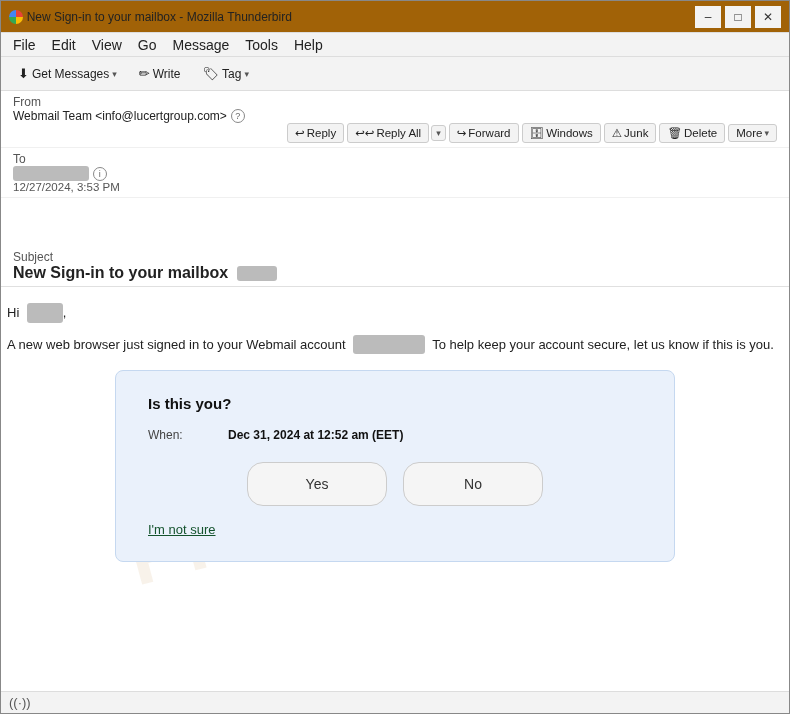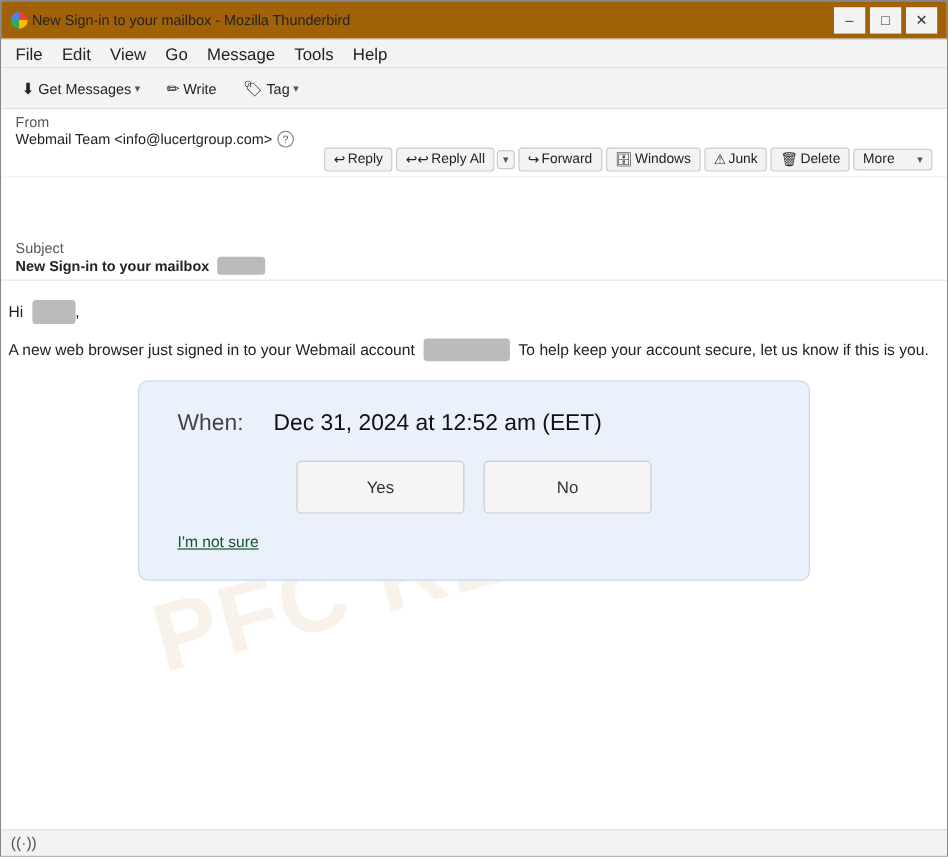--- a/index.html
+++ b/index.html
@@ -154,36 +154,36 @@
       background: #f3f3f3;
       border: 1px solid #ccc;
       border-radius: 3px;
       cursor: pointer;
       color: #222;
       margin-left: -1px;
     }
     .action-btn-more {
       display: flex;
       align-items: center;
-      gap: 19px;
+      gap: 2px;
       padding: 2px 7px;
       font-size: 11.5px;
       background: #f3f3f3;
       border: 1px solid #ccc;
       border-radius: 3px;
       cursor: pointer;
       color: #222;
     }
     .timestamp {
       font-size: 11.5px;
       color: #555;
       white-space: nowrap;
     }
     .subject-value {
-      font-size: 12px;
+      font-size: 16px;
       color: #222;
       font-weight: bold;
     }
     
     .email-body {
       flex: 1;
       overflow-y: auto;
       padding: 16px 6px;
       background: #fff;
       position: relative;
@@ -229,43 +229,43 @@
     .security-card h3 {
       font-size: 15px;
       font-weight: bold;
       color: #111;
       margin-bottom: 16px;
     }
     .card-row {
       display: flex;
       align-items: center;
       margin-bottom: 10px;
-      font-size: 19px;
+      font-size: 12px;
     }
     .card-label {
       color: #444;
       width: 80px;
       flex-shrink: 0;
     }
     .card-value {
-      font-weight: normal;
+      font-weight: bold;
       color: #111;
     }
     .card-buttons {
       display: flex;
       gap: 16px;
       margin-top: 20px;
       justify-content: center;
     }
     .card-btn {
       width: 140px;
       height: 44px;
       background: #f5f5f5;
       border: 1px solid #ccc;
-      border-radius: 4px;
+      border-radius: 16px;
       font-size: 14px;
       color: #333;
       cursor: pointer;
     }
     .not-sure-link {
       color: #14532d;
       font-size: 13px;
       text-decoration: underline;
       cursor: pointer;
       margin-top: 16px;
@@ -386,20 +386,28 @@
           <span>🗑</span>
           <span>Delete</span>
         </button>
         <button class="action-btn-more">
           <span>More</span>
           <span class="chevron-down">▾</span>
         </button>
       </div>
     </div>
 
+    <div class="email-header-row">
+      <span class="email-label">To</span>
+      <span class="email-value">
+        <span class="blurred">&nbsp;&nbsp;&nbsp;&nbsp;&nbsp;&nbsp;&nbsp;&nbsp;&nbsp;&nbsp;&nbsp;&nbsp;&nbsp;&nbsp;&nbsp;&nbsp;&nbsp;&nbsp;&nbsp;&nbsp;&nbsp;</span>
+        <span class="info-icon">i</span>
+      </span>
+      <span class="timestamp">12/27/2024, 3:53 PM</span>
+    </div>
 
     <div class="email-header-row">
       <span class="email-label">Subject</span>
       <span class="subject-value">
         <span>New Sign-in to your mailbox</span>&nbsp;
         <span class="blurred">&nbsp;&nbsp;&nbsp;&nbsp;&nbsp;&nbsp;&nbsp;&nbsp;&nbsp;&nbsp;&nbsp;</span>
       </span>
     </div>
   </div>
 
@@ -410,20 +418,21 @@
       <span>Hi</span>&nbsp;
       <span class="blurred">&nbsp;&nbsp;&nbsp;&nbsp;&nbsp;&nbsp;&nbsp;&nbsp;&nbsp;&nbsp;</span>,
     </p>
     <p>
       <span>A new web browser just signed in to your Webmail account</span>&nbsp;
       <span class="blurred">&nbsp;&nbsp;&nbsp;&nbsp;&nbsp;&nbsp;&nbsp;&nbsp;&nbsp;&nbsp;&nbsp;&nbsp;&nbsp;&nbsp;&nbsp;&nbsp;&nbsp;&nbsp;&nbsp;&nbsp;</span>&nbsp;
       <span>To help keep your account secure, let us know if this is you.</span>
     </p>
 
     <div class="security-card">
+      <h3>Is this you?</h3>
       <div class="card-row">
         <span class="card-label">When:</span>
         <span class="card-value">Dec 31, 2024 at 12:52 am (EET)</span>
       </div>
       <div class="card-buttons">
         <button class="card-btn">Yes</button>
         <button class="card-btn">No</button>
       </div>
       <a class="not-sure-link">I'm not sure</a>
     </div>

